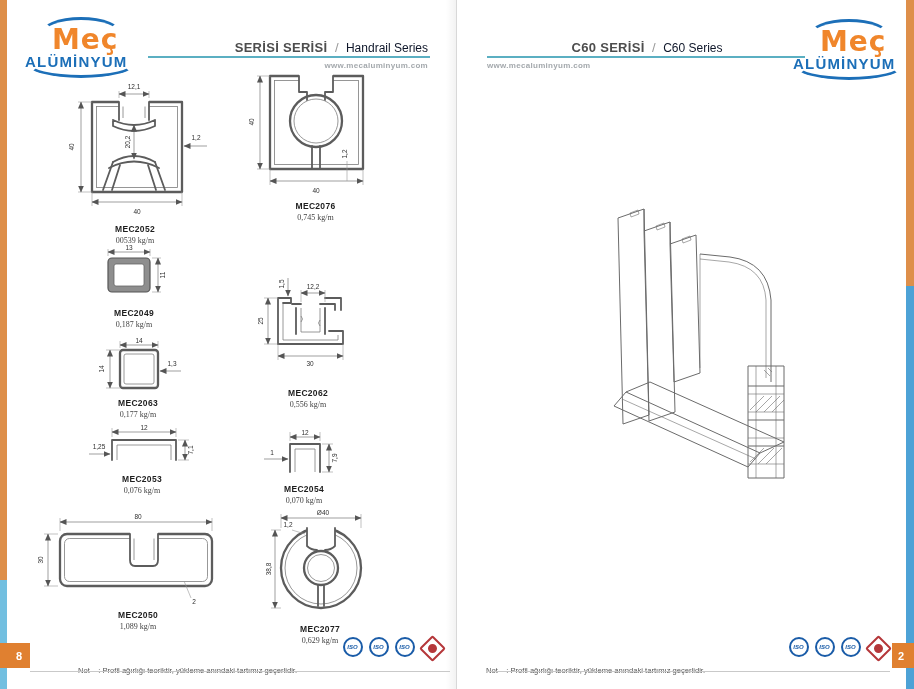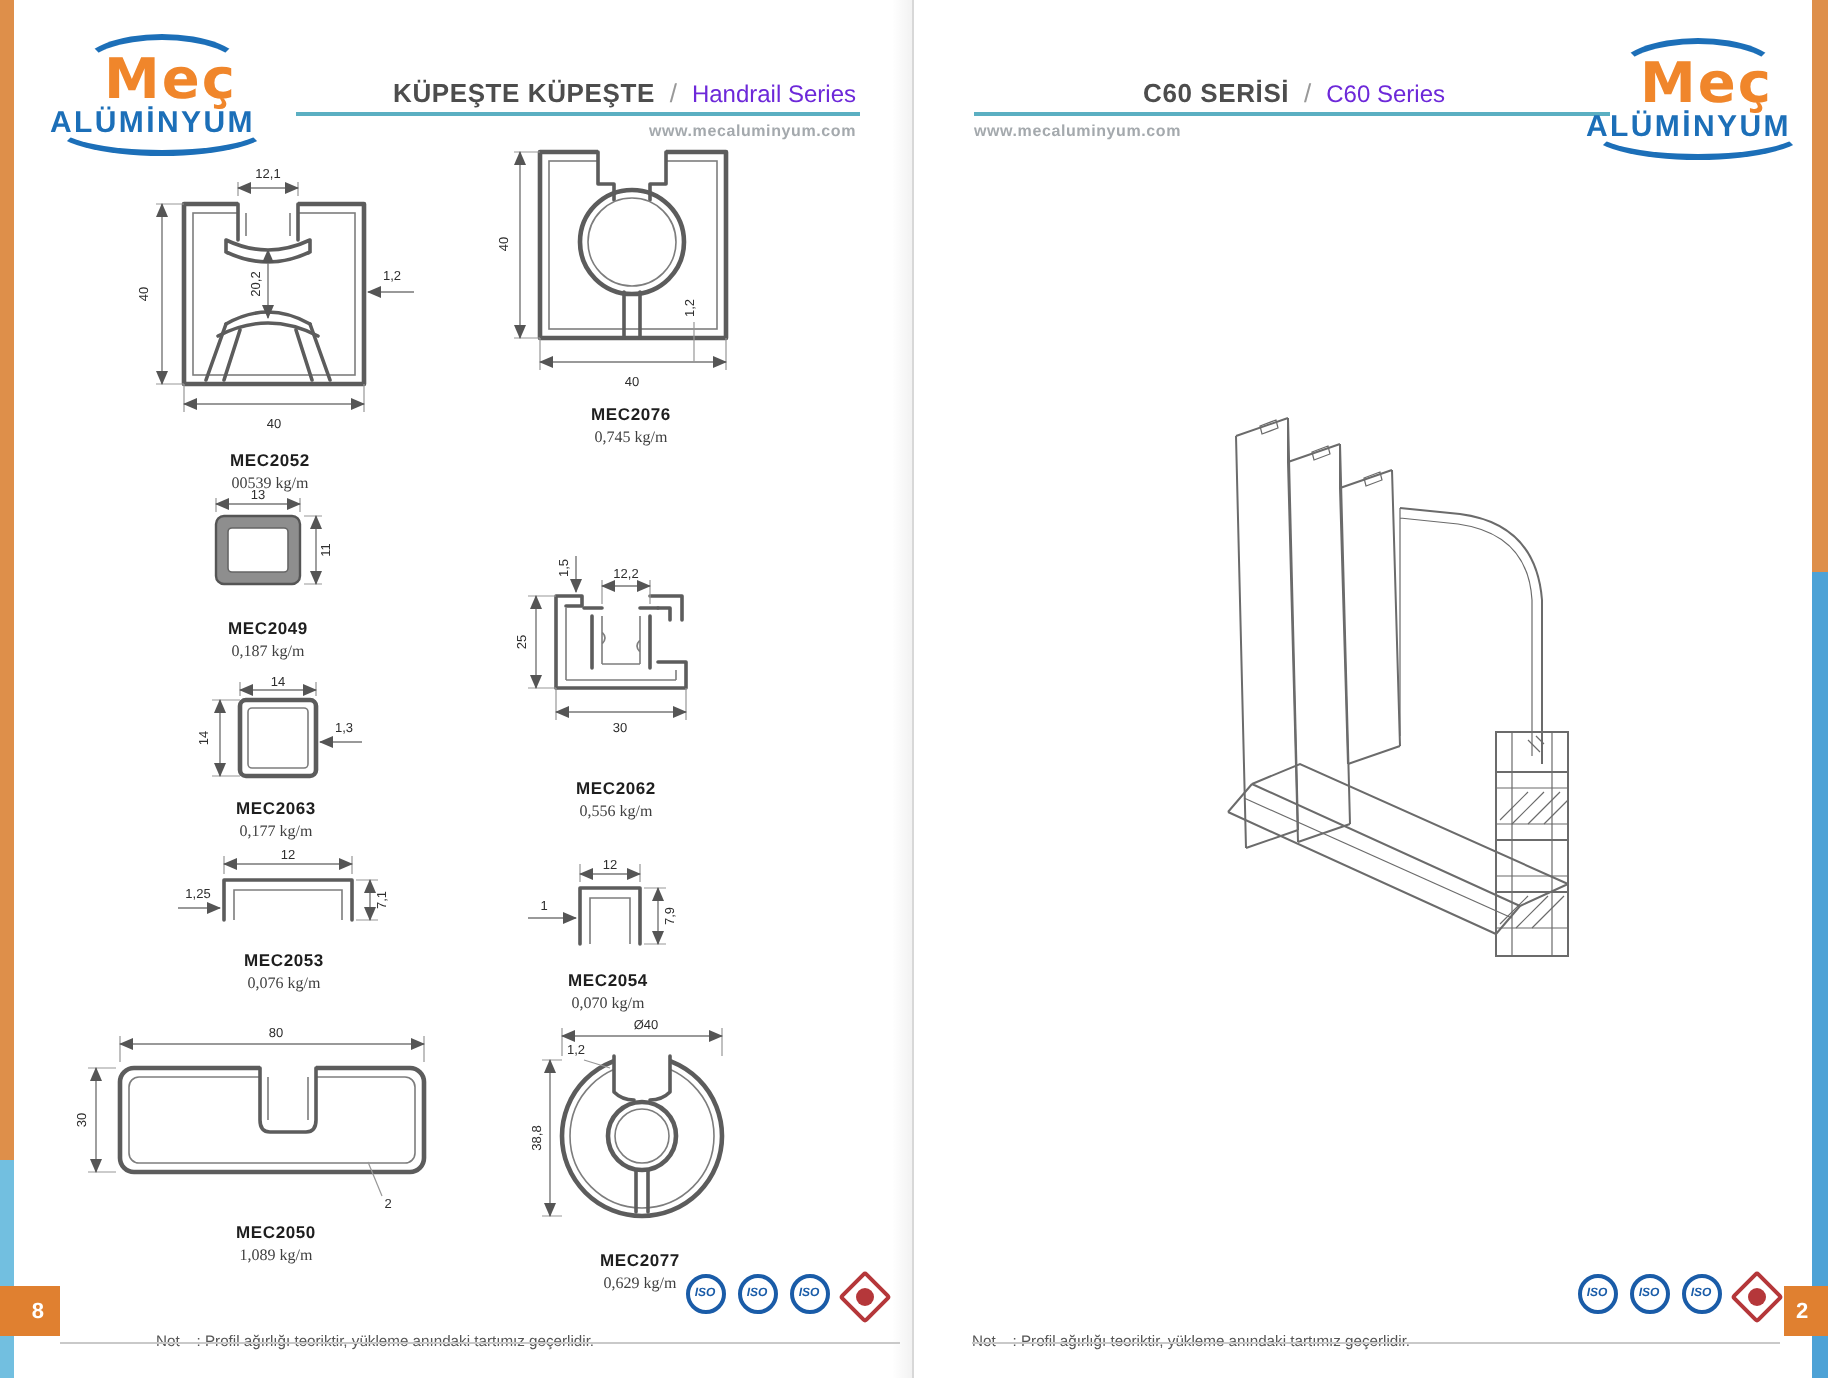--- a/index.html
+++ b/index.html
@@ -25,21 +25,21 @@
   .brand .mec{position:absolute;left:28px;top:3px;font-size:28px;font-weight:bold;color:#F0862B;
               font-family:"DejaVu Sans",sans-serif;letter-spacing:1px;}
   .brand .alu{position:absolute;left:1px;top:33px;font-size:15px;font-weight:bold;color:#1C6FB8;
               letter-spacing:1.2px;}
   .brand .sw-bot{position:absolute;left:2px;top:28px;width:104px;height:24px;
                  border:3px solid transparent;border-bottom:3px solid #1C6FB8;border-radius:50%;}
 
   
   .hdr .t1{font-size:13px;font-weight:bold;color:#4d4d4d;letter-spacing:.3px;}
   .hdr .sep{font-size:13px;color:#999;padding:0 3px;}
-  .hdr .t2{font-size:12px;color:#6d28d9;}
+  .hdr .t2{font-size:12px;color:#0f172a;}
   .rule{position:absolute;height:2px;background:#5BAFC2;}
   .www{position:absolute;font-size:8px;color:#a4a9ad;letter-spacing:.3px;font-weight:bold;}
 
   
   .profile{position:absolute;text-align:center;}
   .profile .code{font-size:8.5px;font-weight:bold;color:#1e1e1e;letter-spacing:.3px;}
   .profile .wt{font-size:8px;color:#3f3f3f;margin-top:2px;font-family:Liberation Serif, serif;}
 
   svg .po{fill:none;stroke:#5c5c5c;stroke-width:2.3;stroke-linejoin:round;}
   svg .po2{fill:none;stroke:#5c5c5c;stroke-width:1.8;stroke-linejoin:round;stroke-linecap:round;}
@@ -92,21 +92,21 @@
   <div>
 
     <div class="brand" style="left:24px;top:20px;">
       <div class="sw-top"></div>
       <div class="mec">Meç</div>
       <div class="sw-bot"></div>
       <div class="alu">ALÜMİNYUM</div>
     </div>
 
     <div class="abs hdr" style="left:150px;top:38px;width:278px;text-align:right;">
-      <span class="t1">KÜPEŞTE KÜPEŞTE</span>
+      <span class="t1">SERİSİ SERİSİ</span>
       <span class="sep">/</span>
       <span class="t2">Handrail Series</span>
     </div>
     <div class="rule" style="left:148px;top:56px;width:282px;"></div>
     <div class="www" style="left:248px;top:61px;width:180px;text-align:right;">www.mecaluminyum.com</div>
 
     <div class="profile" style="left:60px;top:78px;width:150px;">
       <svg width="150" height="142">
         <rect class="po" x="32" y="24" width="90" height="90"></rect>
         <rect class="pi" x="36.5" y="28.5" width="81" height="81"></rect>

